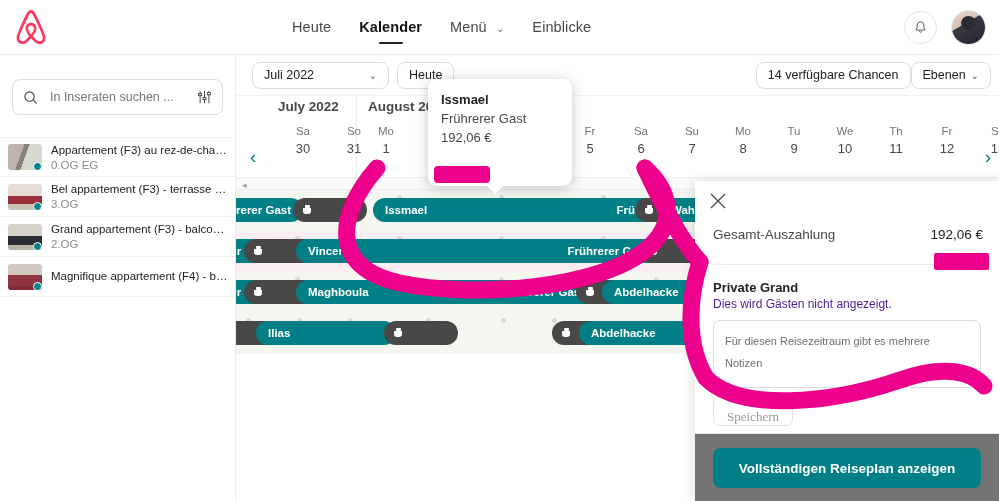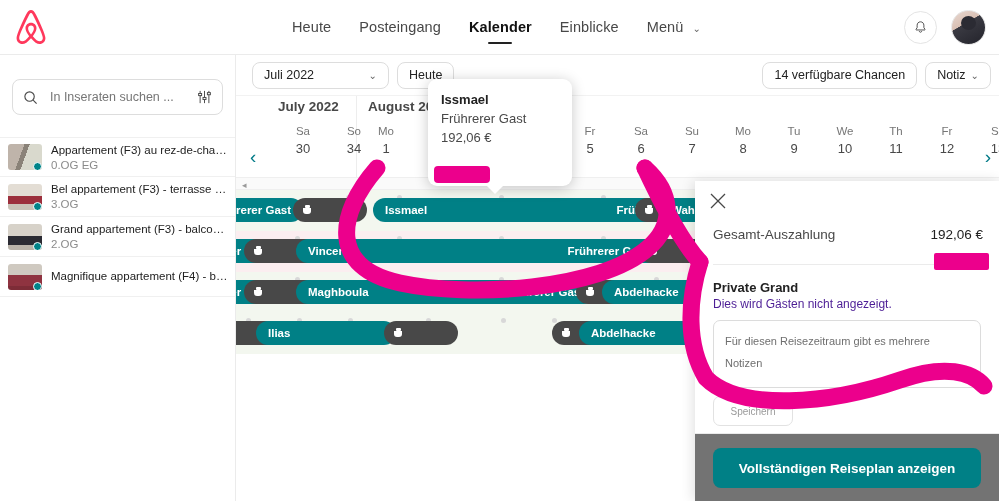--- a/index.html
+++ b/index.html
@@ -93,21 +93,21 @@
     position: absolute; left: 236px; top: 55px; width: 763px; height: 40px;
     background: #fff; display: flex; align-items: center; padding: 0 8px;
   }
   .btn-outline {
     border: 1px solid #dddddd; border-radius: 8px; background: #fff;
     font-size: 12.5px; color: #222; height: 27px; display: flex;
     align-items: center; padding: 0 11px; cursor: pointer; white-space: nowrap;
   }
   .month-select { width: 137px; justify-content: space-between; margin-left: 8px; }
   .btn-today { margin-left: 8px; }
-  .toolbar-right { margin-left: auto; display: flex; gap: 8px; align-items: center; }
+  .toolbar-right { margin-left: auto; display: flex; gap: 0; align-items: center; }
 
   
   .cal {
     position: absolute; left: 236px; top: 95px; width: 763px; height: 406px;
     background: #fff; overflow: hidden; border-top: 1px solid #f2f2f2;
   }
   .cal-monthrow { position: relative; height: 27px; }
   .cal-monthlabel {
     position: absolute; top: 3px; font-size: 13.5px; font-weight: 600;
     color: #484848; white-space: nowrap;
@@ -206,22 +206,22 @@
     border-radius: 7px; padding: 9px 11px; position: relative; cursor: text;
   }
   .note-ph { font-size: 11px; color: #6f6f6f; line-height: 22px; }
   .note-box .grip {
     position: absolute; right: 3px; bottom: 2px; width: 8px; height: 8px;
     background: linear-gradient(to top right, transparent 40%, #bbb 40%, #bbb 52%, transparent 52%,
                 transparent 62%, #bbb 62%, #bbb 74%, transparent 74%);
   }
   .save-btn {
     margin: 8px 0 0 18px; width: 80px; height: 30px; border: 1px solid #e2e2e2;
-    border-radius: 7px; background: #fff; font-size: 10px; color: #9a9a9a;
-    display: flex; align-items: center; justify-content: center; cursor: pointer;
+    border-radius: 7px; background: #fff; font-size: 13px; color: #9a9a9a;
+    display: flex; align-items: flex-end; justify-content: center; cursor: pointer; font-family: Liberation Serif, serif;
   }
   .panel-footer {
     position: absolute; left: 0; bottom: 0; width: 340px; height: 68px;
     background: #737373; border-top: 1px solid #ebebeb;
   }
   .cta {
     position: absolute; left: 18px; top: 14px; width: 268px; height: 40px;
     background: #008086; border-radius: 8px; color: #fff;
     font-size: 13.5px; font-weight: 700; display: flex;
     align-items: center; justify-content: center; cursor: pointer;
@@ -238,27 +238,26 @@
 
   <div class="topnav">
     <div class="brand">
       <svg width="42" height="42" viewBox="0 0 32 32" aria-hidden="true">
         <path d="M16 3c-1.5 0-2.5 1-3.4 2.9C10.2 10.5 5 21.5 5 24.4 5 27 6.9 29 9.4 29c2 0 4-1.3 6.6-4.4C18.6 27.7 20.6 29 22.6 29 25.1 29 27 27 27 24.4c0-2.9-5.2-13.9-7.6-18.5C18.5 4 17.5 3 16 3zm0 2.3c.5 0 .9.4 1.5 1.6C19.7 11.2 25 22 25 24.4c0 1.5-1 2.5-2.4 2.5-1.4 0-3-1.1-5.2-3.9 1.6-2.2 2.8-4.2 2.8-6 0-2.4-1.8-4.2-4.2-4.2s-4.2 1.8-4.2 4.2c0 1.8 1.2 3.8 2.8 6-2.2 2.8-3.8 3.9-5.2 3.9C8 26.9 7 25.9 7 24.4 7 22 12.3 11.2 14.5 6.9c.6-1.2 1-1.6 1.5-1.6zm0 9.6c1.3 0 2.2.9 2.2 2.2 0 1.2-.8 2.7-2.2 4.7-1.4-2-2.2-3.5-2.2-4.7 0-1.3.9-2.2 2.2-2.2z" fill="#FF385C"></path>
       </svg>
     </div>
 
     <div class="navlinks">
       <div class="navlink"><span>Heute</span></div>
-      <div class="navlink"><span>Posteingang</span></div>
       <div class="navlink active"><span>Kalender</span></div>
-      <div class="navlink"><span>Einblicke</span></div>
       <div class="navlink">
         <span>Menü</span>
         <span class="caret">⌄</span>
       </div>
+      <div class="navlink"><span>Einblicke</span></div>
     </div>
 
     <div class="bell-btn">
       <svg width="15" height="16" viewBox="0 0 16 16">
         <path d="M8 1.4c-2.1 0-3.6 1.6-3.6 3.6v2.6L3.2 9.4c-.2.3 0 .7.4.7h8.8c.4 0 .6-.4.4-.7l-1.2-1.8V5c0-2-1.5-3.6-3.6-3.6z" fill="none" stroke="#484848" stroke-width="1"></path>
         <path d="M6.6 11.3c.1.7.7 1.2 1.4 1.2s1.3-.5 1.4-1.2" fill="none" stroke="#484848" stroke-width="1"></path>
       </svg>
     </div>
 
     <div class="avatar"></div>
@@ -327,21 +326,21 @@
       <span class="caret">⌄</span>
     </div>
     <div class="btn-outline btn-today">
       <span>Heute</span>
     </div>
     <div class="toolbar-right">
       <div class="btn-outline">
         <span>14 verfügbare Chancen</span>
       </div>
       <div class="btn-outline">
-        <span>Notiz</span>
+        <span>Ebenen</span>
         <span class="caret">⌄</span>
       </div>
     </div>
   </div>
 
   <div class="cal">
 
     <div class="cal-monthrow">
       <div class="cal-monthlabel" style="left:42px">July 2022</div>
       <div class="cal-monthlabel" style="left:132px">August 2022</div>
@@ -351,21 +350,21 @@
 
     <div class="cal-daysrow">
       <div class="arrow-l">‹</div>
       <div class="arrow-r">›</div>
       <div class="daycol" style="left:42px">
           <div class="dow">Sa</div>
           <div class="dnum">30</div>
         </div>
       <div class="daycol" style="left:93px">
           <div class="dow">So</div>
-          <div class="dnum">34</div>
+          <div class="dnum">31</div>
         </div>
       <div class="daycol" style="left:125px">
           <div class="dow">Mo</div>
           <div class="dnum">1</div>
         </div>
       <div class="daycol" style="left:176px">
           <div class="dow">Tu</div>
           <div class="dnum">2</div>
         </div>
       <div class="daycol" style="left:227px">

